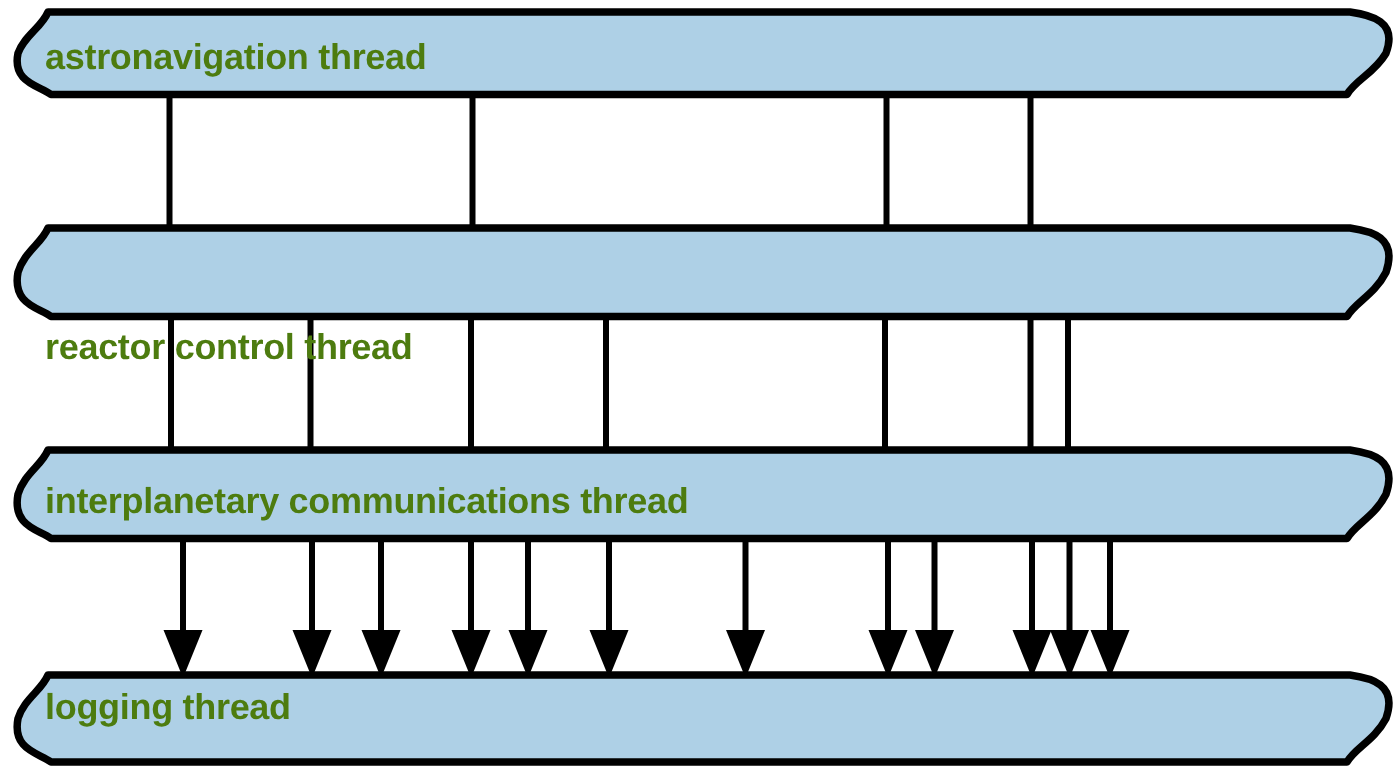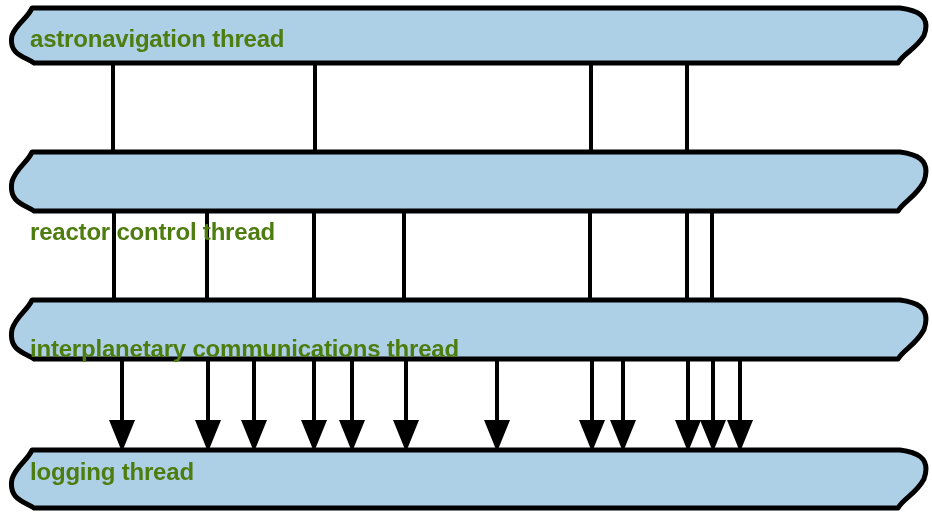--- a/index.html
+++ b/index.html
@@ -69,16 +69,16 @@
     <g id="bars-layer">
         <path d="M 32 8 L 900 8 C 914 10 932 14 924 35.5 C 916 49 904 53 898 63 L 34 63 C 26 57 8 55 12 35.5 C 16 24 28 18 32 8 Z" fill="#aed0e6" stroke="#000000" stroke-width="5" stroke-linejoin="round" stroke-linecap="round"></path>
         <path d="M 32 152 L 900 152 C 914 154 932 158 924 181.5 C 916 197 904 201 898 211 L 34 211 C 26 205 8 203 12 181.5 C 16 168 28 162 32 152 Z" fill="#aed0e6" stroke="#000000" stroke-width="5" stroke-linejoin="round" stroke-linecap="round"></path>
         <path d="M 32 300 L 900 300 C 914 302 932 306 924 329.5 C 916 345 904 349 898 359 L 34 359 C 26 353 8 351 12 329.5 C 16 316 28 310 32 300 Z" fill="#aed0e6" stroke="#000000" stroke-width="5" stroke-linejoin="round" stroke-linecap="round"></path>
         <path d="M 32 450 L 900 450 C 914 452 932 456 924 479 C 916 494 904 498 898 508 L 34 508 C 26 502 8 500 12 479 C 16 466 28 460 32 450 Z" fill="#aed0e6" stroke="#000000" stroke-width="5" stroke-linejoin="round" stroke-linecap="round"></path>
       </g>
   </svg>
   <div id="labels-layer">
       <div class="thread-label" style="left: 30px; top: 27px;">astronavigation thread</div>
       <div class="thread-label" style="left: 30px; top: 175px; margin-top: 45px;">reactor control thread</div>
-      <div class="thread-label" style="left: 30px; top: 337px;">interplanetary communications thread</div>
+      <div class="thread-label" style="left: 30px; top: 323px;">interplanetary communications thread</div>
       <div class="thread-label" style="left: 30px; top: 460px;">logging thread</div>
     </div>
 </div>
 
 </body></html>

